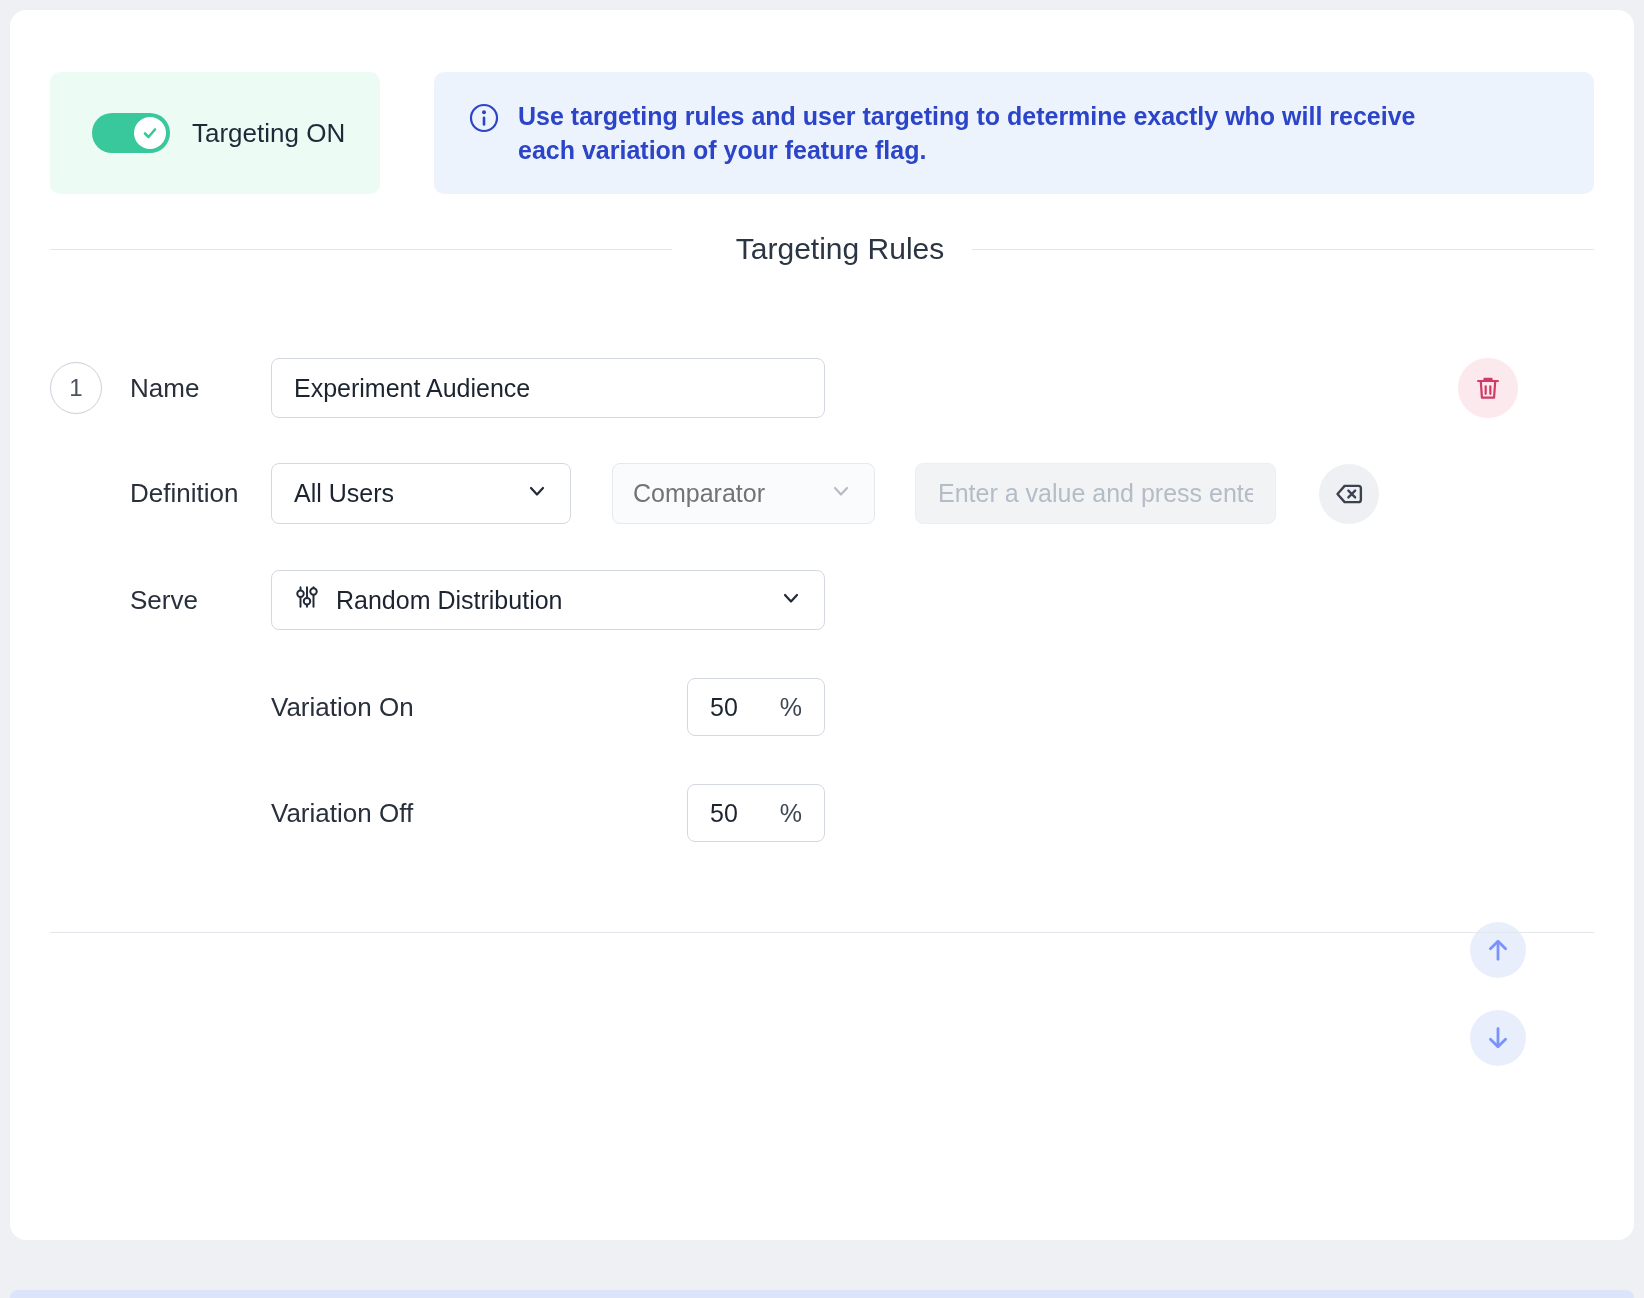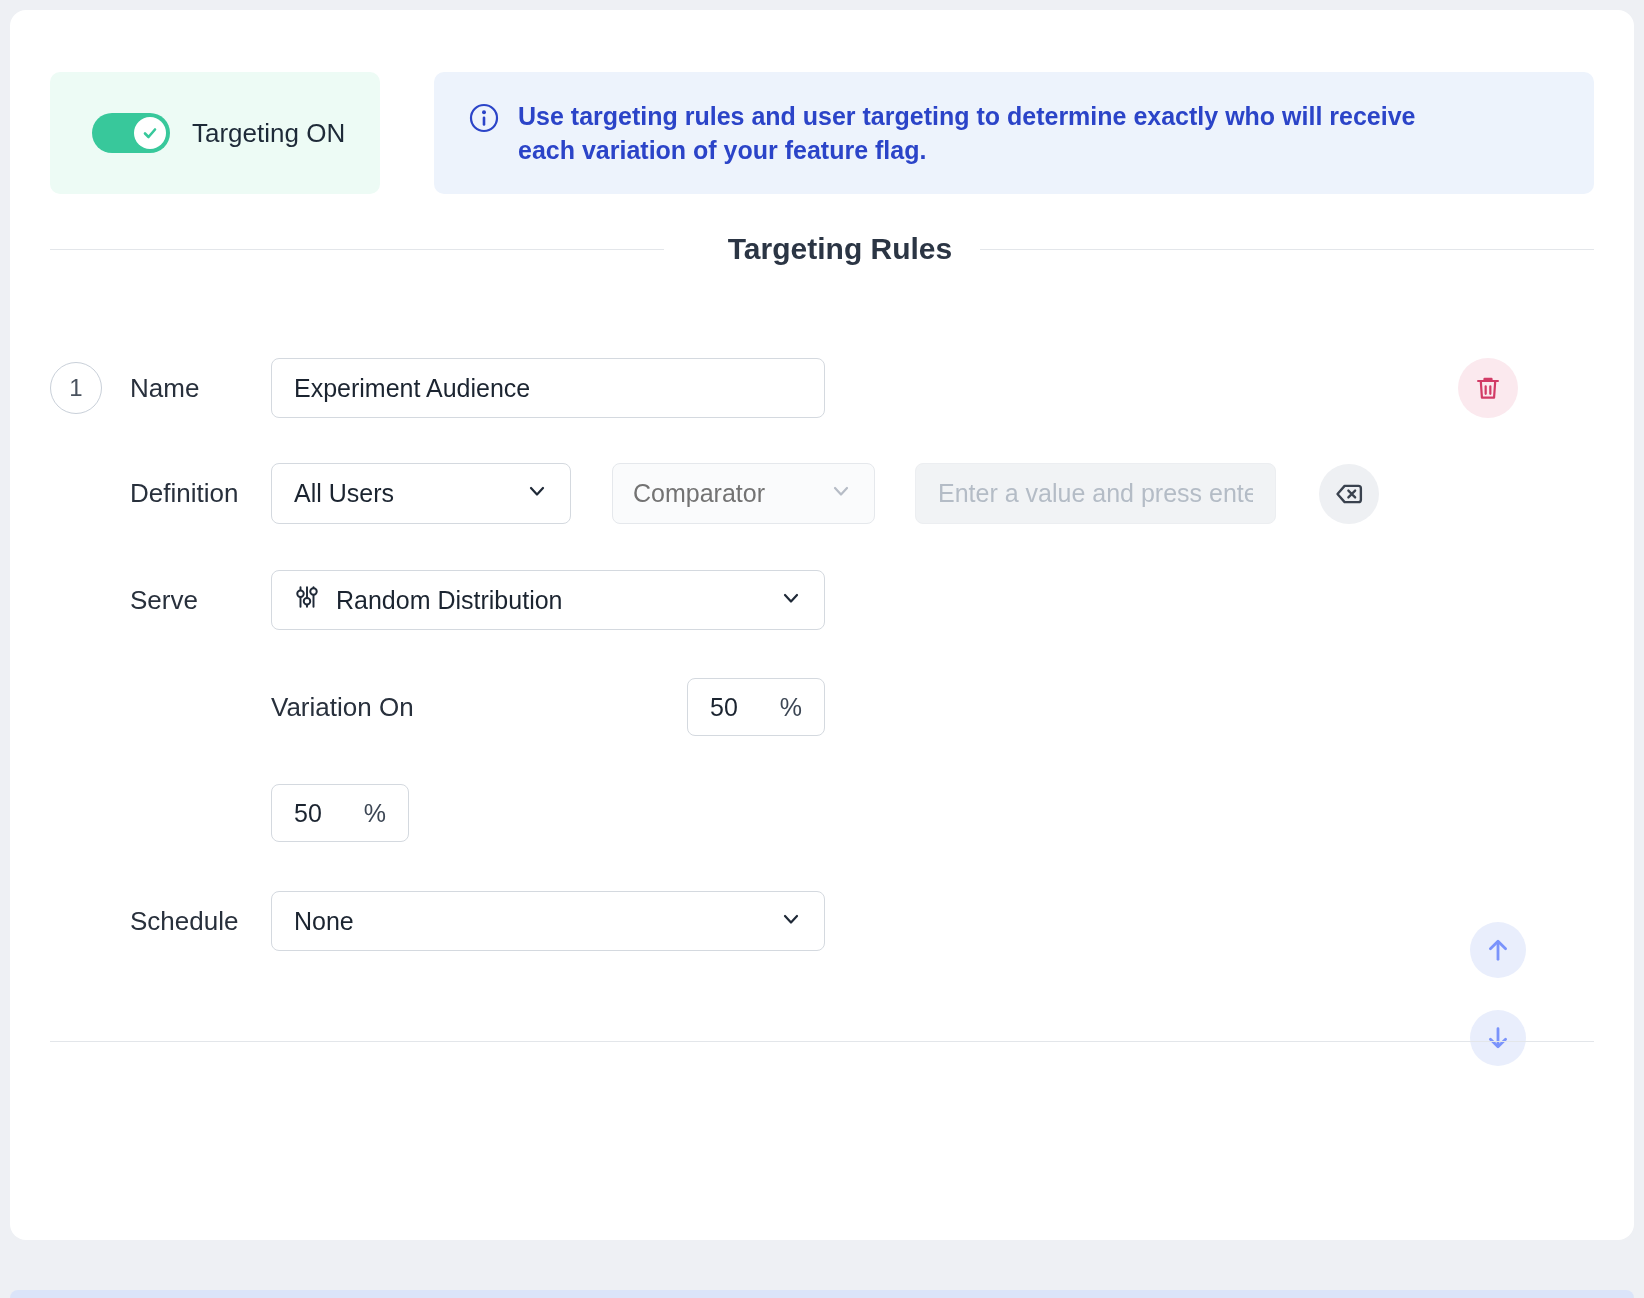--- a/index.html
+++ b/index.html
@@ -60,21 +60,21 @@
     color: #2b44c8;
     font-size: 25px;
     font-weight: 600;
     line-height: 34px;
     max-width: 960px;
   }
 
   
   .section-divider { display: flex; align-items: center; gap: 28px; margin-top: 38px; }
   .divider-line { flex: 1; height: 1px; background: #e3e6ea; }
-  .section-title { font-size: 30px; font-weight: 700; color: #2b3544; margin-left: 36px; }
+  .section-title { font-size: 30px; font-weight: 400; color: #2b3544; margin-left: 36px; }
 
   
   .rule { margin-top: 92px; }
   .row { display: flex; align-items: center; }
   .num-col { width: 80px; flex: none; }
   .label-col { width: 141px; flex: none; font-size: 26px; color: #28303c; }
   .indent { padding-left: 221px; }
 
   .rule-number {
     width: 52px; height: 52px;
@@ -324,38 +324,27 @@
 
     <div class="row row-variation indent">
       <div class="variation-label">Variation On</div>
       <div class="pct-input-wrap">
         <input class="pct-input" type="text" value="50" style="">
         <span class="pct-sign">%</span>
       </div>
     </div>
 
     <div class="row row-variation indent">
+      <div class="variation-label">Variation Off</div>
       <div class="pct-input-wrap">
         <input class="pct-input" type="text" value="50" style="">
         <span class="pct-sign">%</span>
       </div>
     </div>
 
-    <div class="row row-schedule">
-      <div class="num-col"></div>
-      <div class="label-col">Schedule</div>
-      <div class="select select-schedule">
-        <span>None</span>
-        <span class="chev">
-          <svg width="22" height="22" viewBox="0 0 22 22">
-              <polyline points="5,8 11,14.5 17,8" fill="none" stroke="#1f2937" stroke-width="2.2" stroke-linecap="round" stroke-linejoin="round"></polyline>
-            </svg>
-        </span>
-      </div>
-    </div>
 
   </div>
 
   <div class="move-buttons">
     <button class="move-btn">
       <svg width="28" height="28" viewBox="0 0 24 24">
         <path d="M12 20V5" fill="none" stroke="#7a93fb" stroke-width="2.4" stroke-linecap="round"></path>
         <polyline points="5.5,11 12,4.5 18.5,11" fill="none" stroke="#7a93fb" stroke-width="2.4" stroke-linecap="round" stroke-linejoin="round"></polyline>
       </svg>
     </button>

